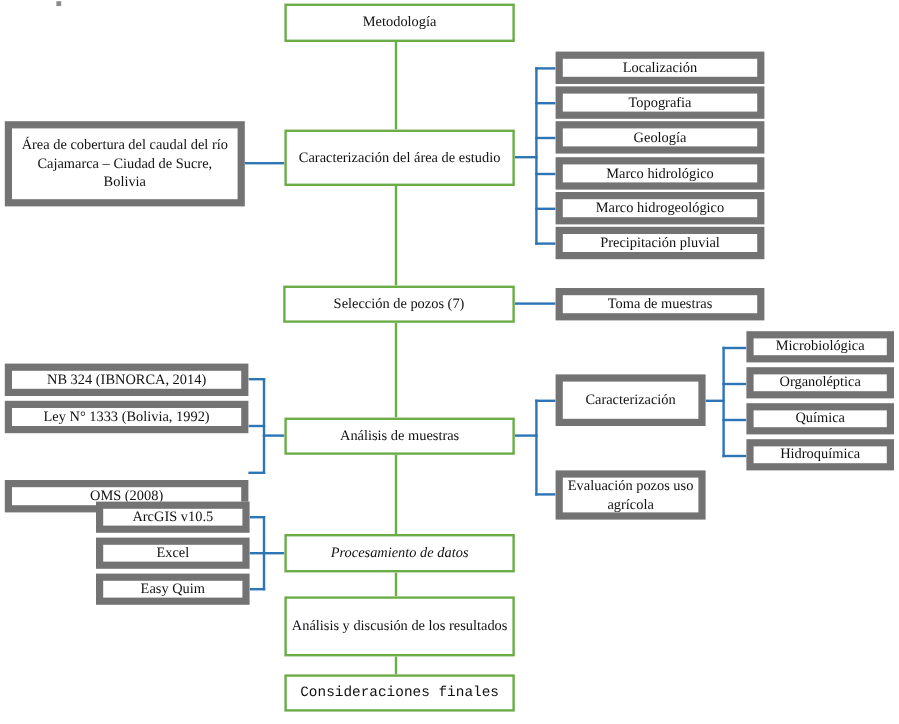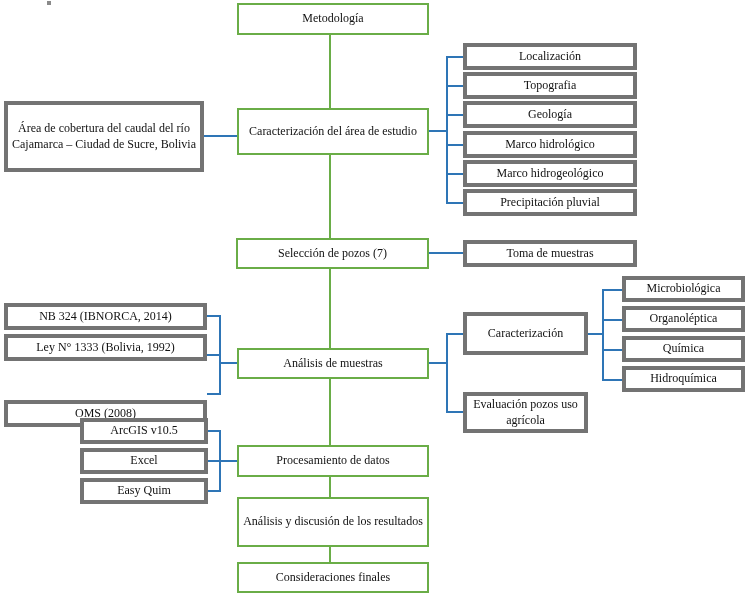--- a/index.html
+++ b/index.html
@@ -6,21 +6,21 @@
   #canvas{
     position:relative;width:749px;height:603px;background:#ffffff;
     font-family:"Liberation Serif","DejaVu Serif",serif;
     color:#111;font-size:12px;line-height:1.3;overflow:hidden;
   }
   .box{
     position:absolute;display:flex;align-items:center;justify-content:center;
     text-align:center;background:#fff;box-sizing:border-box;padding:1px 4px;
   }
   .green{border:2px solid #6aad47;}
-  .blue{border:4px solid #737373;}
+  .blue{border:6px solid #737373;}
   .hline,.vline{position:absolute;background:#2e75b6;}
   .hline{height:2px;}
   .vline{width:2px;}
   .gvline{position:absolute;background:#6aad47;width:2px;}
   .artifact{position:absolute;background:#8a8a8a;}
 </style>
 </head>
 <body>
 
 <div id="canvas">
@@ -72,25 +72,25 @@
   <div class="hline" style="left:219px;top:460px;width:18px;"></div>
 
   <div class="box green" style="left:237px;top:3px;width:192px;height:32px;">Metodología</div>
 
   <div class="box green" style="left:237px;top:108px;width:192px;height:47px;">Caracterización del área de estudio</div>
 
   <div class="box green" style="left:236px;top:238px;width:193px;height:31px;">Selección de pozos (7)</div>
 
   <div class="box green" style="left:237px;top:348px;width:192px;height:31px;">Análisis de muestras</div>
 
-  <div class="box green" style="left:237px;top:445px;width:192px;height:32px;">Procesamiento de datos</div>
+  <div class="box green" style="left:237px;top:445px;width:192px;height:32px;font-style:italic;">Procesamiento de datos</div>
 
   <div class="box green" style="left:237px;top:497px;width:192px;height:50px;text-align:right;">Análisis y discusión de los resultados</div>
 
-  <div class="box green" style="left:237px;top:562px;width:192px;height:31px;">Consideraciones finales</div>
+  <div class="box green" style="left:237px;top:562px;width:192px;height:31px;font-family:Liberation Mono, monospace;">Consideraciones finales</div>
 
   <div class="box blue" style="left:4px;top:101px;width:200px;height:71px;">Área de cobertura del caudal del río Cajamarca – Ciudad de Sucre, Bolivia</div>
 
   <div class="box blue" style="left:4px;top:303px;width:203px;height:27px;">NB 324 (IBNORCA, 2014)</div>
 
   <div class="box blue" style="left:4px;top:334px;width:203px;height:27px;">Ley N° 1333 (Bolivia, 1992)</div>
 
   <div class="box blue" style="left:4px;top:400px;width:203px;height:27px;">OMS (2008)</div>
 
   <div class="box blue" style="left:80px;top:418px;width:128px;height:26px;">ArcGIS v10.5</div>

